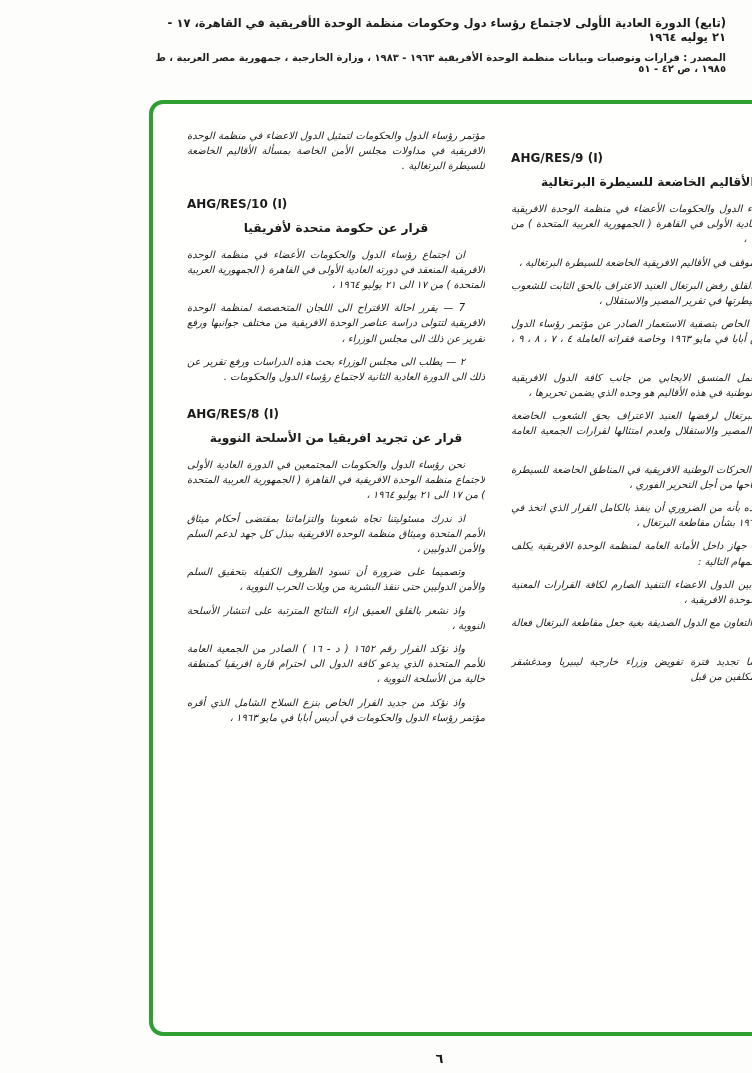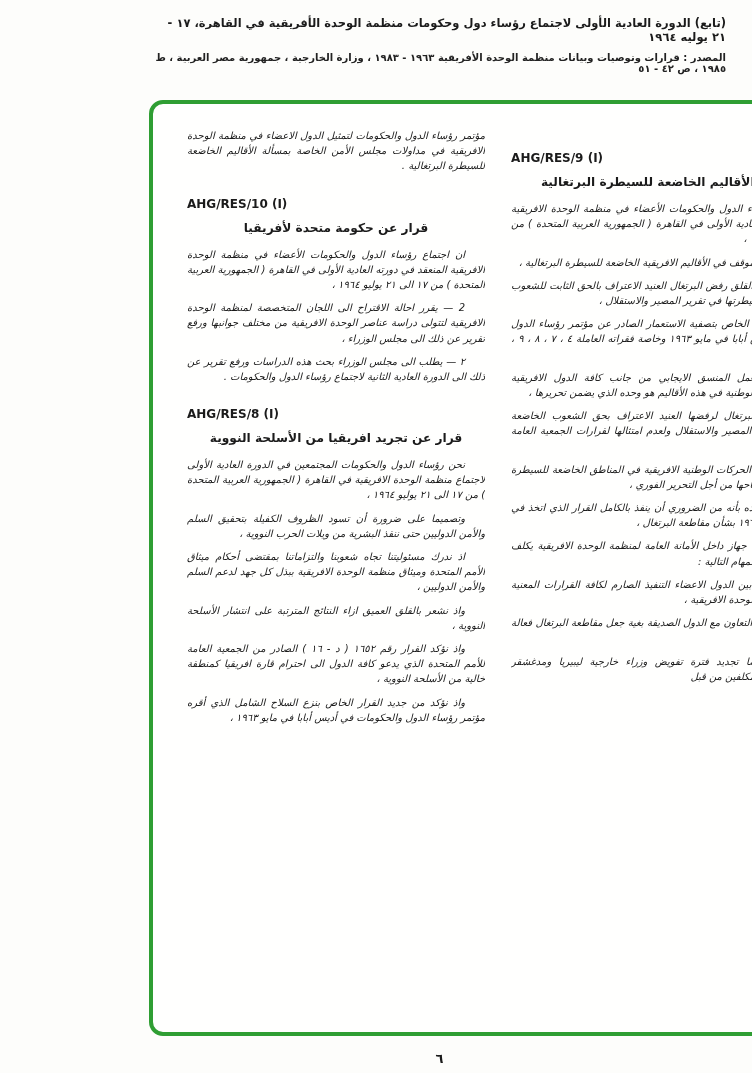--- a/index.html
+++ b/index.html
@@ -100,27 +100,27 @@
         <p class="para">( أ ) أن ينسق بين الدول الاعضاء التنفيذ الصارم لكافة القرارات المعنية الصادرة عن منظمة الوحدة الافريقية ،</p>
         <p class="para">( ب ) أن ينسق التعاون مع الدول الصديقة بغية جعل مقاطعة البرتغال فعالة ،</p>
         <p class="para">٥ — يقرر أيضا تجديد فترة تفويض وزراء خارجية ليبيريا ومدغشقر وسيراليون وتونس المكلفين من قبل</p>
       </div>
 
       <div class="col col-left">
         <p class="para no-indent">مؤتمر رؤساء الدول والحكومات لتمثيل الدول الاعضاء في منظمة الوحدة الافريقية في مداولات مجلس الأمن الخاصة بمسألة الأقاليم الخاضعة للسيطرة البرتغالية .</p>
         <div class="rescode">AHG/RES/10 (I)</div>
         <div class="heading">قرار عن حكومة متحدة لأفريقيا</div>
         <p class="para">ان اجتماع رؤساء الدول والحكومات الأعضاء في منظمة الوحدة الافريقية المنعقد في دورته العادية الأولى في القاهرة ( الجمهورية العربية المتحدة ) من ١٧ الى ٢١ يوليو ١٩٦٤ ،</p>
-        <p class="para">2 — يقرر احالة الاقتراح الى اللجان المتخصصة لمنظمة الوحدة الافريقية لتتولى دراسة عناصر الوحدة الافريقية من مختلف جوانبها ورفع تقرير عن ذلك الى مجلس الوزراء ،</p>
+        <p class="para">7 — يقرر احالة الاقتراح الى اللجان المتخصصة لمنظمة الوحدة الافريقية لتتولى دراسة عناصر الوحدة الافريقية من مختلف جوانبها ورفع تقرير عن ذلك الى مجلس الوزراء ،</p>
         <p class="para">٢ — يطلب الى مجلس الوزراء بحث هذه الدراسات ورفع تقرير عن ذلك الى الدورة العادية الثانية لاجتماع رؤساء الدول والحكومات .</p>
         <div class="rescode">AHG/RES/8 (I)</div>
         <div class="heading">قرار عن تجريد افريقيا من الأسلحة النووية</div>
         <p class="para">نحن رؤساء الدول والحكومات المجتمعين في الدورة العادية الأولى لاجتماع منظمة الوحدة الافريقية في القاهرة ( الجمهورية العربية المتحدة ) من ١٧ الى ٢١ يوليو ١٩٦٤ ،</p>
+        <p class="para">اذ ندرك مسئوليتنا تجاه شعوبنا والتزاماتنا بمقتضى أحكام ميثاق الأمم المتحدة وميثاق منظمة الوحدة الافريقية ببذل كل جهد لدعم السلم والأمن الدوليين ،</p>
         <p class="para">وتصميما على ضرورة أن تسود الظروف الكفيلة بتحقيق السلم والأمن الدوليين حتى ننقذ البشرية من ويلات الحرب النووية ،</p>
-        <p class="para">اذ ندرك مسئوليتنا تجاه شعوبنا والتزاماتنا بمقتضى أحكام ميثاق الأمم المتحدة وميثاق منظمة الوحدة الافريقية ببذل كل جهد لدعم السلم والأمن الدوليين ،</p>
         <p class="para">واذ نشعر بالقلق العميق ازاء النتائج المترتبة على انتشار الأسلحة النووية ،</p>
         <p class="para">واذ نؤكد القرار رقم ١٦٥٢ ( د - ١٦ ) الصادر من الجمعية العامة للأمم المتحدة الذي يدعو كافة الدول الى احترام قارة افريقيا كمنطقة خالية من الأسلحة النووية ،</p>
         <p class="para">واذ نؤكد من جديد القرار الخاص بنزع السلاح الشامل الذي أقره مؤتمر رؤساء الدول والحكومات في أديس أبابا في مايو ١٩٦٣ ،</p>
       </div>
 
     </div>
   </div>
 
   <div class="page-number">٦</div>
 

